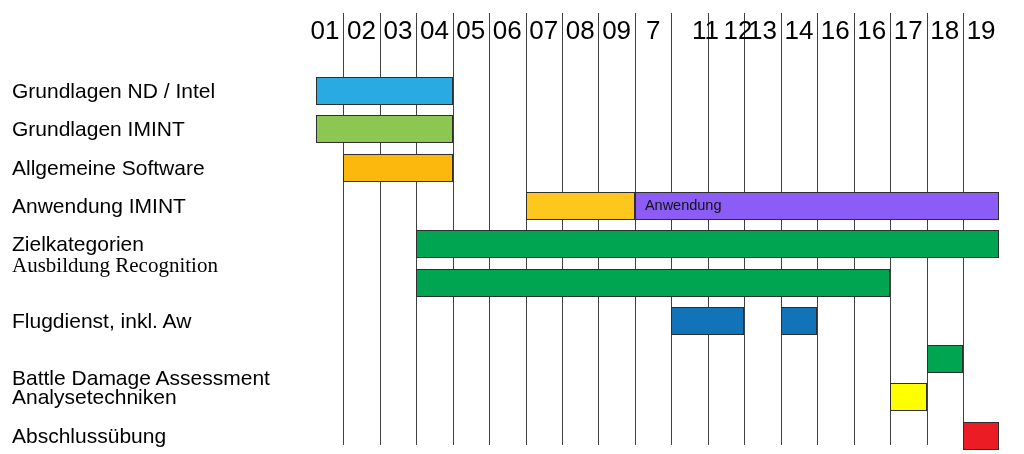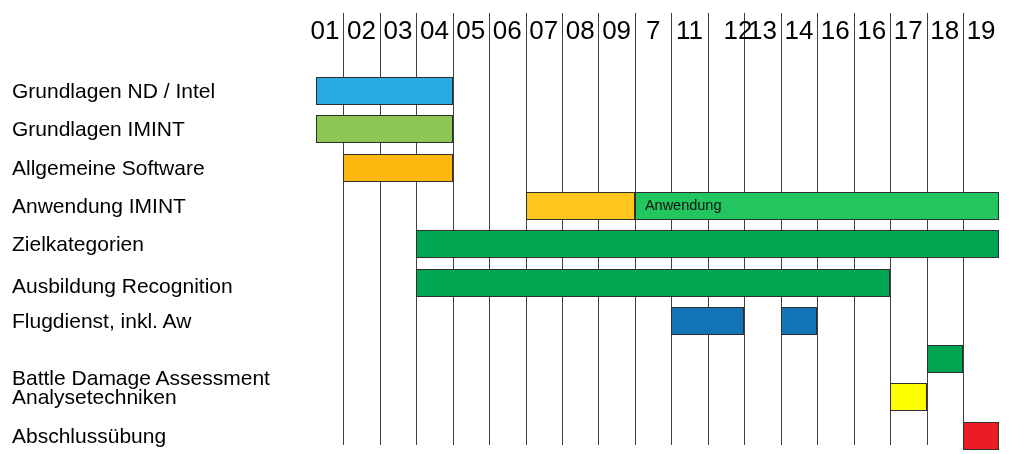--- a/index.html
+++ b/index.html
@@ -73,48 +73,48 @@
       <div class="col-head" style="left: 306.8px; width: 36.45px; top: 15px;">01</div>
       <div class="col-head" style="left: 343.3px; width: 36.45px; top: 15px;">02</div>
       <div class="col-head" style="left: 379.7px; width: 36.45px; top: 15px;">03</div>
       <div class="col-head" style="left: 416.2px; width: 36.45px; top: 15px;">04</div>
       <div class="col-head" style="left: 452.6px; width: 36.45px; top: 15px;">05</div>
       <div class="col-head" style="left: 489.1px; width: 36.45px; top: 15px;">06</div>
       <div class="col-head" style="left: 525.5px; width: 36.45px; top: 15px;">07</div>
       <div class="col-head" style="left: 562px; width: 36.45px; top: 15px;">08</div>
       <div class="col-head" style="left: 598.4px; width: 36.45px; top: 15px;">09</div>
       <div class="col-head" style="left: 634.9px; width: 36.45px; top: 15px;">7</div>
-      <div class="col-head" style="left: 671.3px; width: 36.45px; top: 15px;">11</div>
+      <div class="col-head" style="left: 671.3px; width: 36.45px; top: 15px; padding-left: 16px;">11</div>
       <div class="col-head" style="left: 707.8px; width: 36.45px; top: 15px; padding-left: 12px;">12</div>
       <div class="col-head" style="left: 744.2px; width: 36.45px; top: 15px;">13</div>
       <div class="col-head" style="left: 780.7px; width: 36.45px; top: 15px;">14</div>
       <div class="col-head" style="left: 817.1px; width: 36.45px; top: 15px;">16</div>
       <div class="col-head" style="left: 853.5px; width: 36.45px; top: 15px;">16</div>
       <div class="col-head" style="left: 890px; width: 36.45px; top: 15px;">17</div>
       <div class="col-head" style="left: 926.5px; width: 36.45px; top: 15px;">18</div>
       <div class="col-head" style="left: 962.9px; width: 36.45px; top: 15px;">19</div>
     </div>
   <div id="label-layer">
       <div class="row-label" style="top: 77px; height: 28px; line-height: 28px;">Grundlagen ND / Intel</div>
       <div class="row-label" style="top: 115.3px; height: 28px; line-height: 28px;">Grundlagen IMINT</div>
       <div class="row-label" style="top: 153.6px; height: 28px; line-height: 28px;">Allgemeine Software</div>
       <div class="row-label" style="top: 191.9px; height: 28px; line-height: 28px;">Anwendung IMINT</div>
       <div class="row-label" style="top: 230.2px; height: 28px; line-height: 28px;">Zielkategorien</div>
-      <div class="row-label" style="top: 272px; height: 28px; line-height: 28px;">Ausbildung Recognition</div>
+      <div class="row-label" style="top: 251px; height: 28px; line-height: 28px; font-family: Liberation Serif, serif;">Ausbildung Recognition</div>
       <div class="row-label" style="top: 306.8px; height: 28px; line-height: 28px;">Flugdienst, inkl. Aw</div>
       <div class="row-label" style="top: 345.1px; height: 28px; line-height: 28px; margin-top: 19px;">Battle Damage Assessment</div>
       <div class="row-label" style="top: 383px; height: 28px; line-height: 28px;">Analysetechniken</div>
       <div class="row-label" style="top: 421.7px; height: 28px; line-height: 28px;">Abschlussübung</div>
     </div>
   <div id="bar-layer">
       <div class="bar" style="left: 315.9px; width: 136.7px; top: 77px; height: 28px; background: rgb(41, 171, 226); border-color: rgb(46, 46, 46);"></div>
       <div class="bar" style="left: 315.9px; width: 136.7px; top: 115.3px; height: 28px; background: rgb(140, 198, 83); border-color: rgb(46, 46, 46);"></div>
       <div class="bar" style="left: 343.3px; width: 109.4px; top: 153.6px; height: 28px; background: rgb(253, 184, 14); border-color: rgb(46, 46, 46);"></div>
       <div class="bar" style="left: 525.5px; width: 109.4px; top: 191.9px; height: 28px; background: rgb(255, 198, 30); border-color: rgb(46, 46, 46);"></div>
-      <div class="bar" style="left: 634.9px; width: 364.5px; top: 191.9px; height: 28px; background: #22c55e; border-color: rgb(46, 46, 46);">
+      <div class="bar" style="left: 634.9px; width: 364.5px; top: 191.9px; height: 28px; background: #8b5cf6; border-color: rgb(46, 46, 46);">
         <span class="bar-text" style="line-height: 25px;">Anwendung</span>
       </div>
       <div class="bar" style="left: 416.2px; width: 583.2px; top: 230.2px; height: 28px; background: rgb(0, 165, 81); border-color: rgb(46, 46, 46);"></div>
       <div class="bar" style="left: 416.2px; width: 473.9px; top: 268.5px; height: 28px; background: rgb(0, 165, 81); border-color: rgb(46, 46, 46);"></div>
       <div class="bar" style="left: 671.3px; width: 72.9px; top: 306.8px; height: 28px; background: rgb(18, 115, 184); border-color: rgb(46, 46, 46);"></div>
       <div class="bar" style="left: 780.7px; width: 36.5px; top: 306.8px; height: 28px; background: rgb(18, 115, 184); border-color: rgb(46, 46, 46);"></div>
       <div class="bar" style="left: 926.5px; width: 36.5px; top: 345.1px; height: 28px; background: rgb(0, 165, 81); border-color: rgb(46, 46, 46);"></div>
       <div class="bar" style="left: 890px; width: 36.5px; top: 383.4px; height: 28px; background: rgb(255, 255, 0); border-color: rgb(46, 46, 46);"></div>
       <div class="bar" style="left: 962.9px; width: 36.5px; top: 421.7px; height: 28px; background: rgb(236, 28, 36); border-color: rgb(46, 46, 46);"></div>
     </div>

